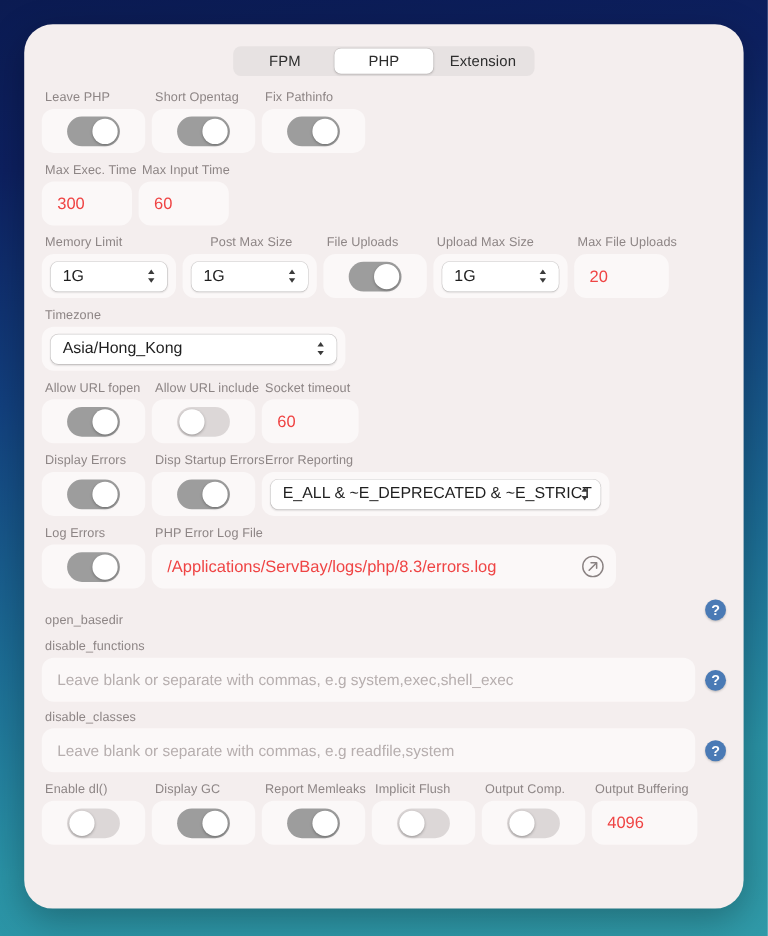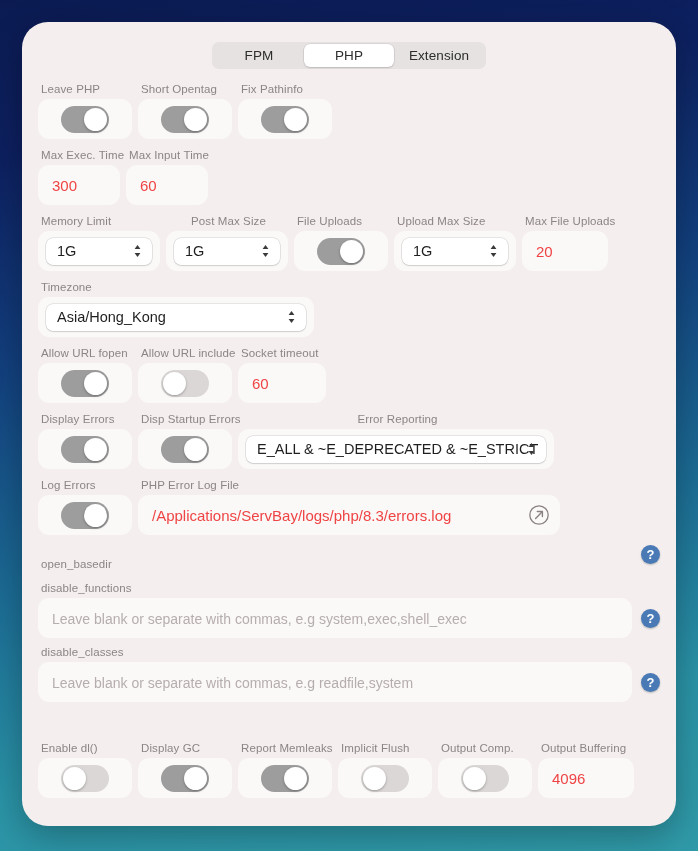--- a/index.html
+++ b/index.html
@@ -357,21 +357,21 @@
       </div>
     </div>
     <div class="field" style="width:94px;margin-right:6px;">
       <div class="lbl">Disp Startup Errors</div>
       <div class="well tgl">
         <div class="sw on">
               <div class="knob"></div>
             </div>
       </div>
     </div>
-    <div class="field" style="width:316px;text-align:center;">
+    <div class="field" style="width:316px;">
       <div class="lbl">Error Reporting</div>
       <div class="well">
         <div class="sel">
           <span class="val">E_ALL &amp; ~E_DEPRECATED &amp; ~E_STRICT</span>
           <svg class="chev" viewBox="0 0 11 16">
             <path d="M5.5 2 L8.4 6 L2.6 6 Z" fill="#3a3a3a"></path>
             <path d="M5.5 14 L8.4 10 L2.6 10 Z" fill="#3a3a3a"></path>
           </svg>
         </div>
       </div>
@@ -445,21 +445,21 @@
       </div>
     </div>
     <div class="field" style="width:94px;margin-right:6px;">
       <div class="lbl">Report Memleaks</div>
       <div class="well tgl">
         <div class="sw on">
               <div class="knob"></div>
             </div>
       </div>
     </div>
-    <div class="field" style="width:94px;margin-right:6px;margin-top:30px;">
+    <div class="field" style="width:94px;margin-right:6px;">
       <div class="lbl">Implicit Flush</div>
       <div class="well tgl">
         <div class="sw off">
               <div class="knob"></div>
             </div>
       </div>
     </div>
     <div class="field" style="width:94px;margin-right:6px;">
       <div class="lbl">Output Comp.</div>
       <div class="well tgl">

